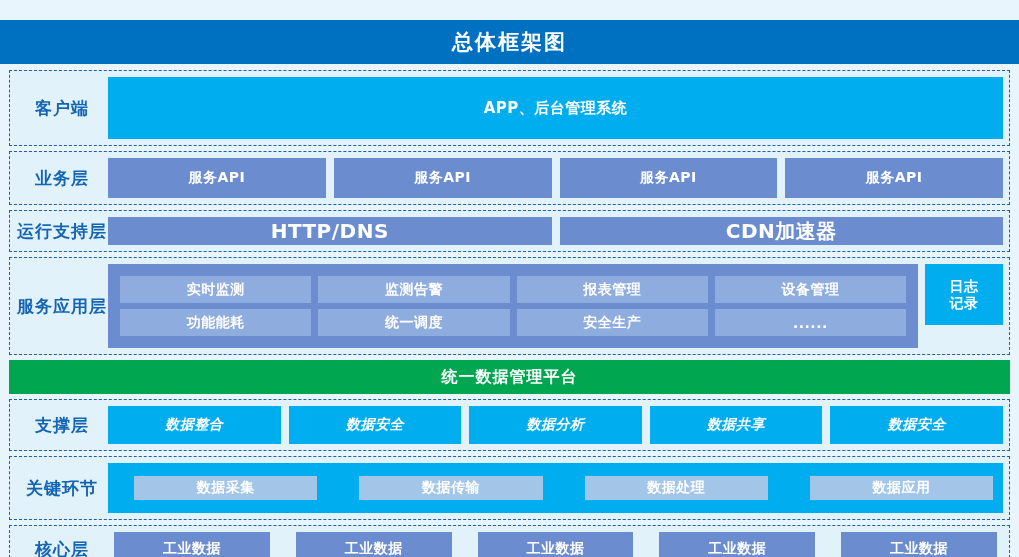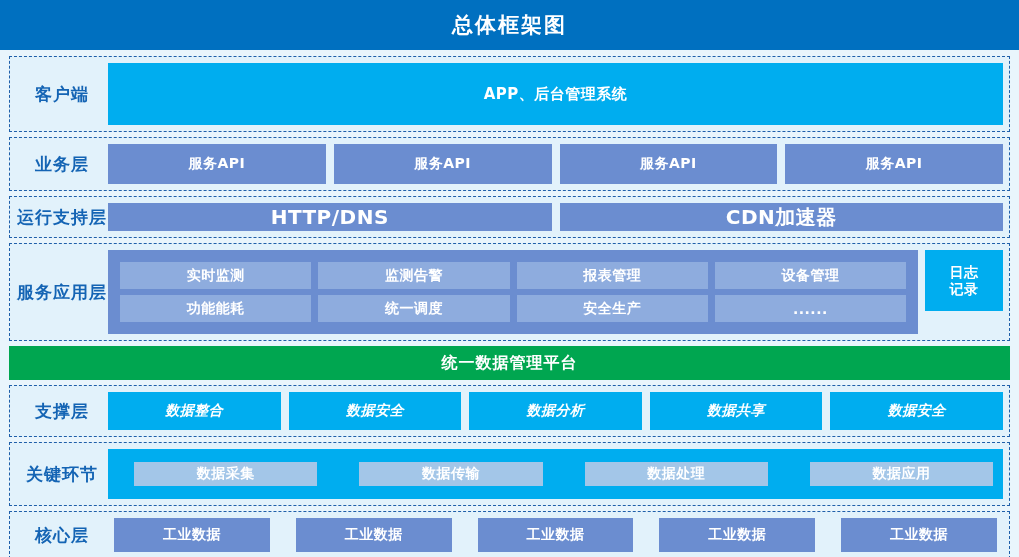--- a/index.html
+++ b/index.html
@@ -7,29 +7,30 @@
   body {
     width: 1019px;
     height: 557px;
     background: #e9f5fc;
     font-family: "DejaVu Sans", "Liberation Sans", sans-serif;
     overflow: hidden;
   }
 
   
   .title-bar {
-    height: 50px;
+    height: 44px;
     background: #0070c0;
     color: #ffffff;
     display: flex;
     align-items: center;
     justify-content: center;
     font-size: 21px;
     font-weight: bold;
     letter-spacing: 2px;
+    margin-top: 20px;
   }
 
   
   .diagram {
     padding: 6px 9px 8px 9px;
     display: flex;
     flex-direction: column;
     gap: 5px;
   }
 

